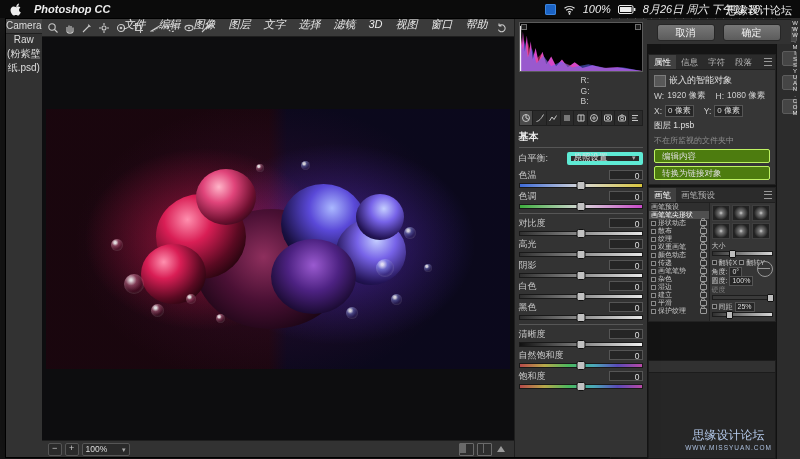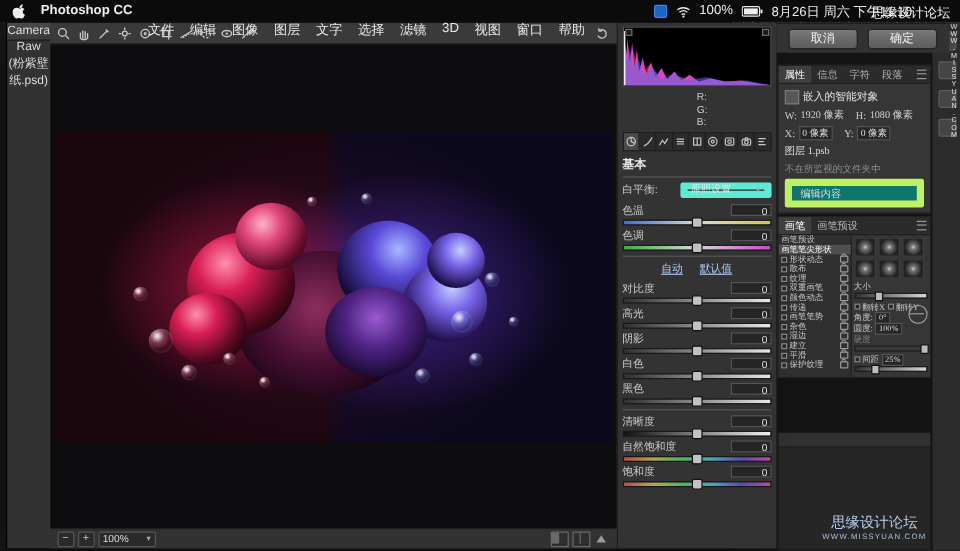--- a/index.html
+++ b/index.html
@@ -1,51 +1,51 @@
 <!DOCTYPE html>
 <html><head>
 <meta charset="utf-8">
 <style>
   html,body{margin:0;padding:0;background:#000;}
   .screen{position:relative;width:800px;height:459px;overflow:hidden;background:#1a1a1a;
           font-family:"Liberation Sans","DejaVu Sans",sans-serif;-webkit-font-smoothing:antialiased;}
   
   .menubar{position:absolute;left:0;top:0;width:800px;height:18px;background:#0b0b0b;color:#ededed;
-           display:flex;align-items:center;font-size:11px;z-index:50;}
+           display:flex;align-items:center;font-size:11px;z-index:50;font-style:italic;}
   .mb-left{display:flex;align-items:center;gap:13px;padding-left:10px;}
   .mb-app{font-weight:bold;}
   .mb-item{white-space:nowrap;color:#e8e8e8;margin-top:30px;}
   .mb-status{position:absolute;right:40px;top:0;height:18px;display:flex;align-items:center;gap:7px;color:#ededed;}
   .ccicon{width:11px;height:11px;border-radius:2px;background:#1b63c4;box-shadow:inset 0 0 0 1px #3c86e0;}
   .mb-status svg{display:block;}
   
   .wm-top{position:absolute;right:8px;top:3px;color:rgba(255,255,255,.95);font-size:11px;z-index:60;pointer-events:none;}
   .wm-url-vert{position:absolute;right:2px;top:20px;writing-mode:vertical-rl;text-orientation:upright;
                color:rgba(255,255,255,.85);font-size:6px;letter-spacing:0;z-index:60;pointer-events:none;}
   .wm-bottom{position:absolute;right:28px;bottom:8px;text-align:center;z-index:60;pointer-events:none;}
   .wm-bottom .l1{color:rgba(195,218,255,.92);font-size:12px;}
   .wm-bottom .l2{color:rgba(195,218,255,.85);font-size:6.5px;letter-spacing:1px;}
   
-  .workspace{position:absolute;left:611px;top:18px;width:189px;height:441px;background:#141414;font-family:Liberation Serif, serif;}
+  .workspace{position:absolute;left:611px;top:18px;width:189px;height:441px;background:#141414;}
   .ruler{position:absolute;left:0;top:0;width:165px;height:9px;background:
          repeating-linear-gradient(90deg,#4a4a4a 0 1px,transparent 1px 8px) #262626;border-bottom:1px solid #101010;}
   .panelcol{position:absolute;left:37px;top:36px;width:128px;}
   .panel{background:#363636;border:1px solid #222;margin-bottom:2px;box-sizing:border-box;width:128px;}
   .panel-hd{height:14px;background:#2b2b2b;display:flex;align-items:center;border-bottom:1px solid #202020;}
   .ptab{font-size:8.5px;color:#b5b5b5;padding:0 5px;height:14px;line-height:14px;}
   .ptab.on{background:#404040;color:#fff;}
   .panel-menu{margin-left:auto;margin-right:3px;width:8px;height:6px;
               border-top:1px solid #999;border-bottom:1px solid #999;position:relative;}
   .panel-menu::after{content:"";position:absolute;left:0;top:2px;width:8px;height:1px;background:#999;}
   .pbody{padding:4px 5px;}
   .prow{display:flex;align-items:center;gap:3px;font-size:8.5px;color:#cfcfcf;margin-bottom:3px;text-align:center;}
   .so-thumb{width:12px;height:12px;background:#585858;border:1px solid #7c7c7c;box-sizing:border-box;}
   .pval-box{background:#262626;border:1px solid #555;color:#ddd;font-size:8px;padding:0 2px;height:10px;line-height:10px;}
   .pstatus{color:#8d8d8d;font-size:8px;margin-bottom:3px;}
-  .pbtn{display:block;margin:3px 0 0 auto;background:#0f766e;border:6px solid #bef264;border-radius:2px;
+  .pbtn{display:block;margin:3px 0 0 auto;background:#4d7c0f;border:1px solid #bef264;border-radius:2px;
         color:#ddd;font-size:8.5px;padding:1px 7px;line-height:10px;}
   
   .bp-body{display:flex;}
   .bp-list{width:60px;background:#2f2f2f;border-right:1px solid #222;}
   .bp-item{display:flex;align-items:center;gap:2px;height:8px;padding:0 2px;font-size:7px;color:#c8c8c8;}
   .bp-item.sel{background:#4f4f4f;color:#fff;}
   .cbx{width:5px;height:5px;border:1px solid #8a8a8a;background:#262626;flex:0 0 auto;box-sizing:border-box;}
   .lock{width:5px;height:4px;border:1px solid #999;border-radius:1px;position:relative;margin-left:auto;flex:0 0 auto;}
   .lock::before{content:"";position:absolute;left:.5px;top:-3px;width:2px;height:2px;
                 border:1px solid #999;border-bottom:none;border-radius:2px 2px 0 0;}
@@ -123,21 +123,21 @@
   .clipL{left:1px;} .clipR{right:1px;}
   .rgbbox{padding:4px 0 2px 62px;font-size:8.5px;color:#c9c9c9;line-height:8.5px;}
   .rgbbox div{margin-bottom:2px;}
   .crtabs{display:flex;height:14px;border:1px solid #1f1f1f;background:#2b2b2b;margin-bottom:2px;}
   .crtab{flex:1;display:flex;align-items:center;justify-content:center;border-right:1px solid #1f1f1f;}
   .crtab:last-child{border-right:none;}
   .crtab.on{background:#4a4a4a;}
   .crtab svg{stroke:#c6c6c6;fill:none;stroke-width:1;display:block;}
   .sect-hd{font-size:10px;color:#ececec;font-weight:bold;padding:2px 0 3px;border-bottom:1px solid #565656;margin-bottom:4px;}
   .wbrow{display:flex;justify-content:space-between;font-size:9px;color:#c9c9c9;margin-bottom:5px;}
-  .wbselect{width:76px;height:13px;background:#2a2a2a;border:6px solid #5eead4;border-radius:2px;color:#e2e2e2;
+  .wbselect{width:76px;height:13px;background:#2a2a2a;border:4px solid #5eead4;border-radius:2px;color:#e2e2e2;
             font-size:8.5px;display:flex;align-items:center;justify-content:space-between;padding:0 3px;box-sizing:border-box;}
   .wbselect::after{content:"▾";font-size:7px;color:#aaa;}
   .srow{margin-bottom:3px;}
   .slab{display:flex;align-items:center;justify-content:space-between;height:11px;}
   .slabel{font-size:9px;color:#c9c9c9;}
   .svalue{width:34px;height:10px;line-height:10px;background:#252525;border:1px solid #555;color:#e0e0e0;
           font-size:8.5px;text-align:right;padding-right:2px;box-sizing:border-box;}
   .strack{position:relative;height:3px;border:1px solid #191919;margin-top:2px;}
   .t-temp{background:linear-gradient(90deg,#3d6bd8,#d8d8d8,#d8c53d);}
   .t-tint{background:linear-gradient(90deg,#3dae3d,#d8d8d8,#c94ac9);}
@@ -228,20 +228,21 @@
             <span class="pval-box">0 像素</span>
             <span style="width:4px;"></span>
             <span>Y:</span>
             <span class="pval-box">0 像素</span>
           </div>
           <div class="prow">
             <span style="color:#e0e0e0;">图层 1.psb</span>
           </div>
           <div class="pstatus">不在所监视的文件夹中</div>
           <span class="pbtn">编辑内容</span>
+          <span class="pbtn">转换为链接对象</span>
         </div>
       </div>
 
       <div class="panel">
         <div class="panel-hd">
           <span class="ptab on">画笔</span>
           <span class="ptab">画笔预设</span>
           <span class="panel-menu"></span>
         </div>
         <div class="bp-body">
@@ -574,24 +575,20 @@
           <div class="slab">
               <span class="slabel">色调</span>
               <span class="svalue">0</span>
             </div>
           <div class="strack t-tint">
               <span class="sknob"></span>
             </div>
         </div>
 
         <div class="divider"></div>
-        <div class="linksrow">
-          <span>自动</span>
-          <span>默认值</span>
-        </div>
 
         <div class="srow">
           <div class="slab">
               <span class="slabel">对比度</span>
               <span class="svalue">0</span>
             </div>
           <div class="strack t-grey">
               <span class="sknob"></span>
             </div>
         </div>

